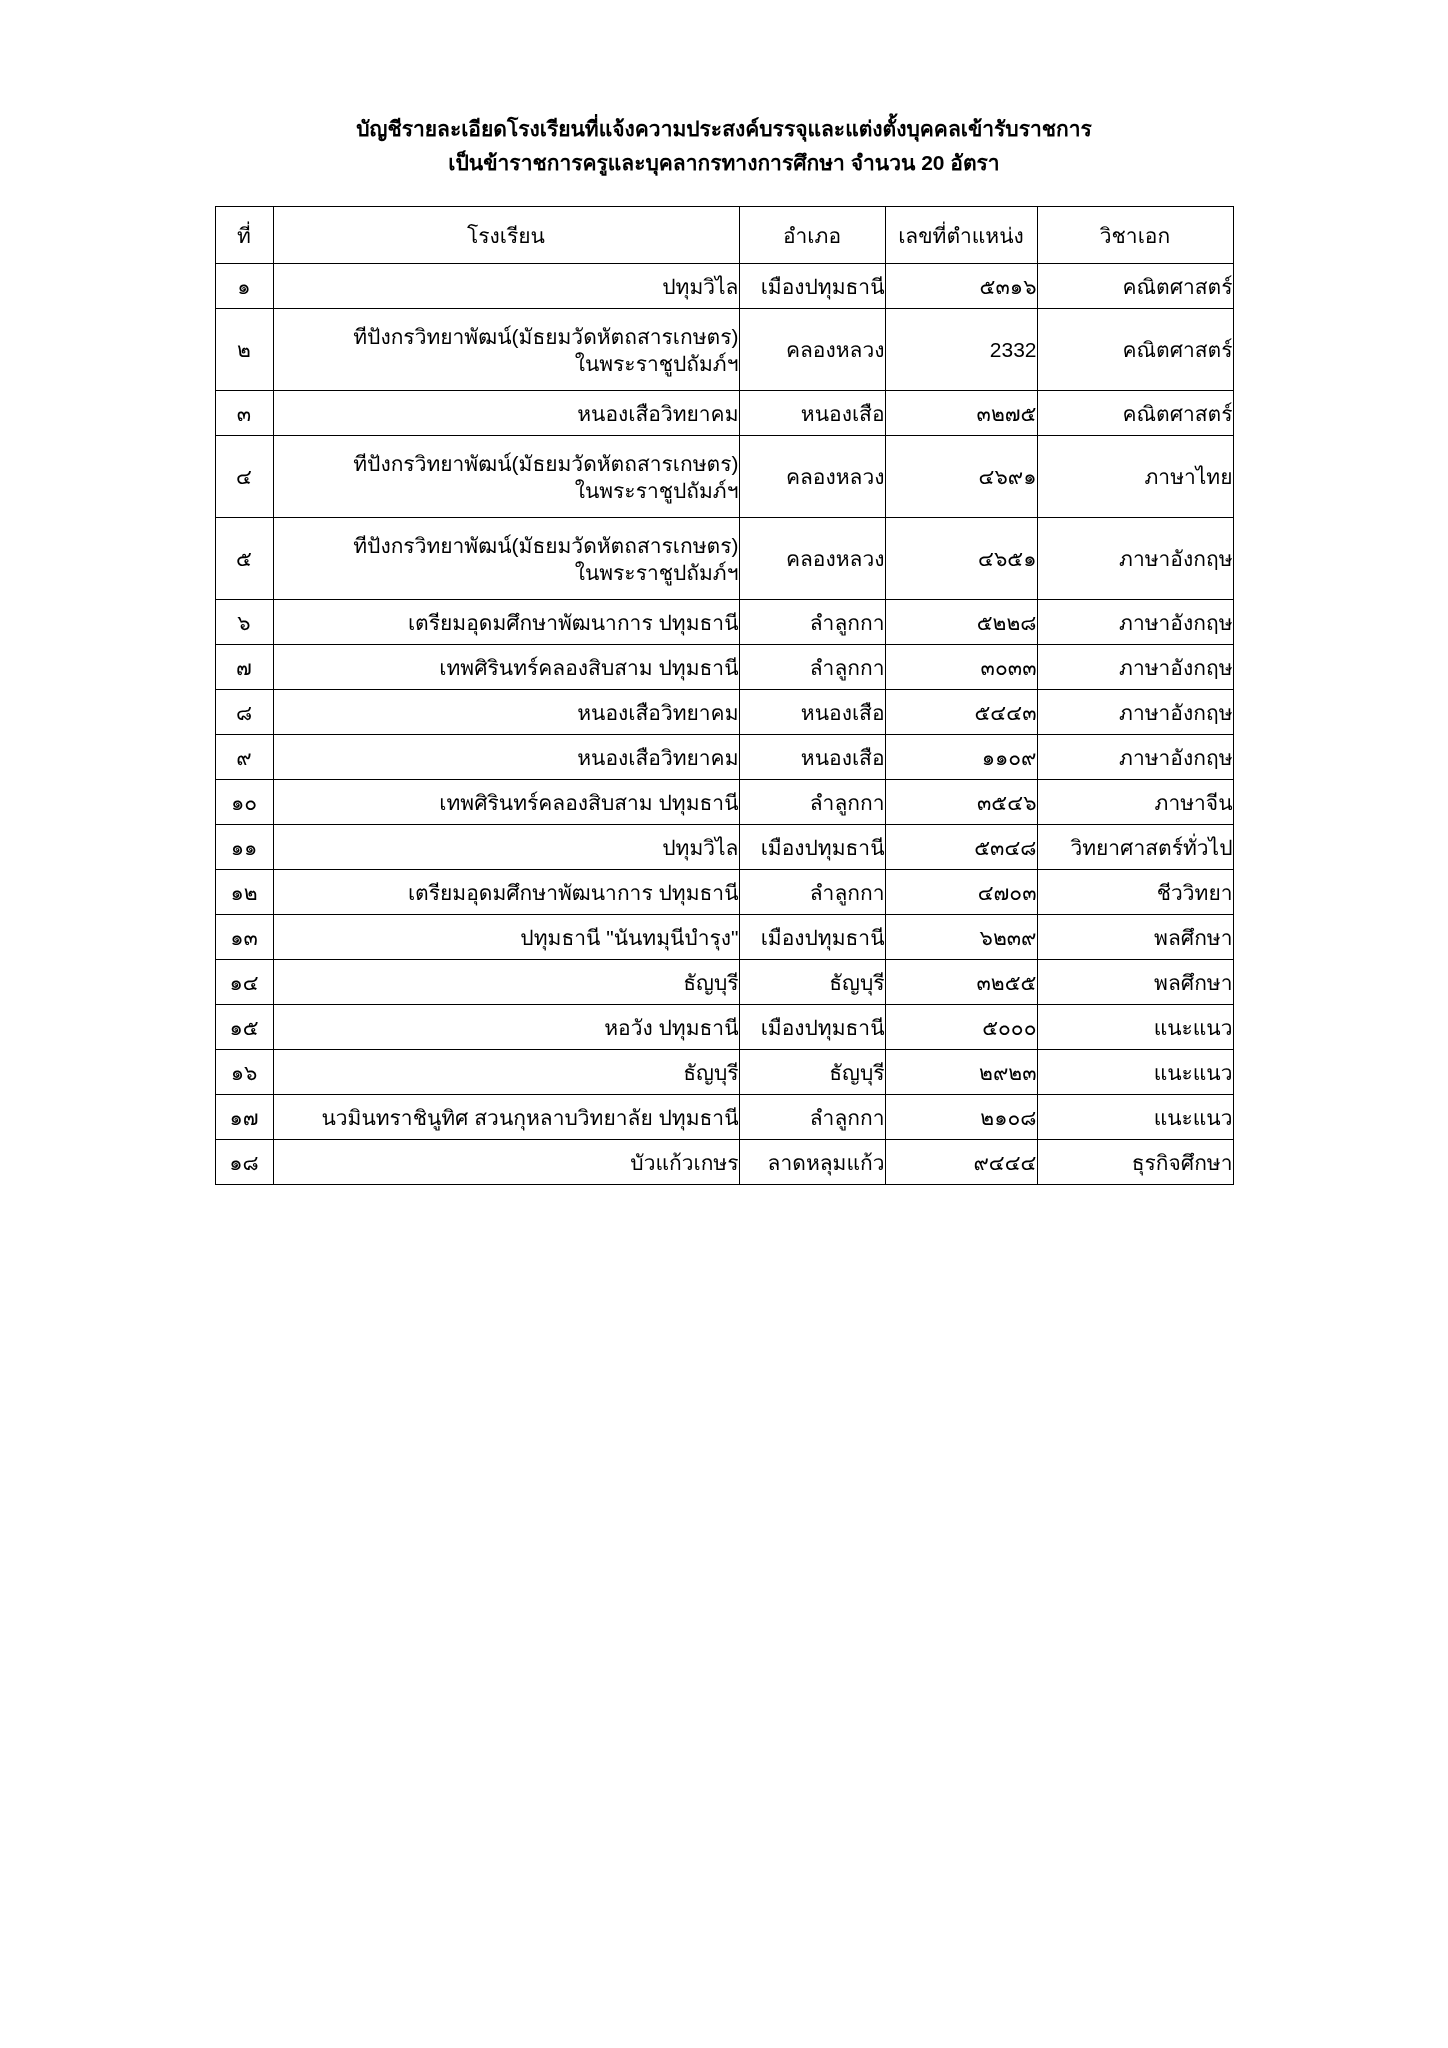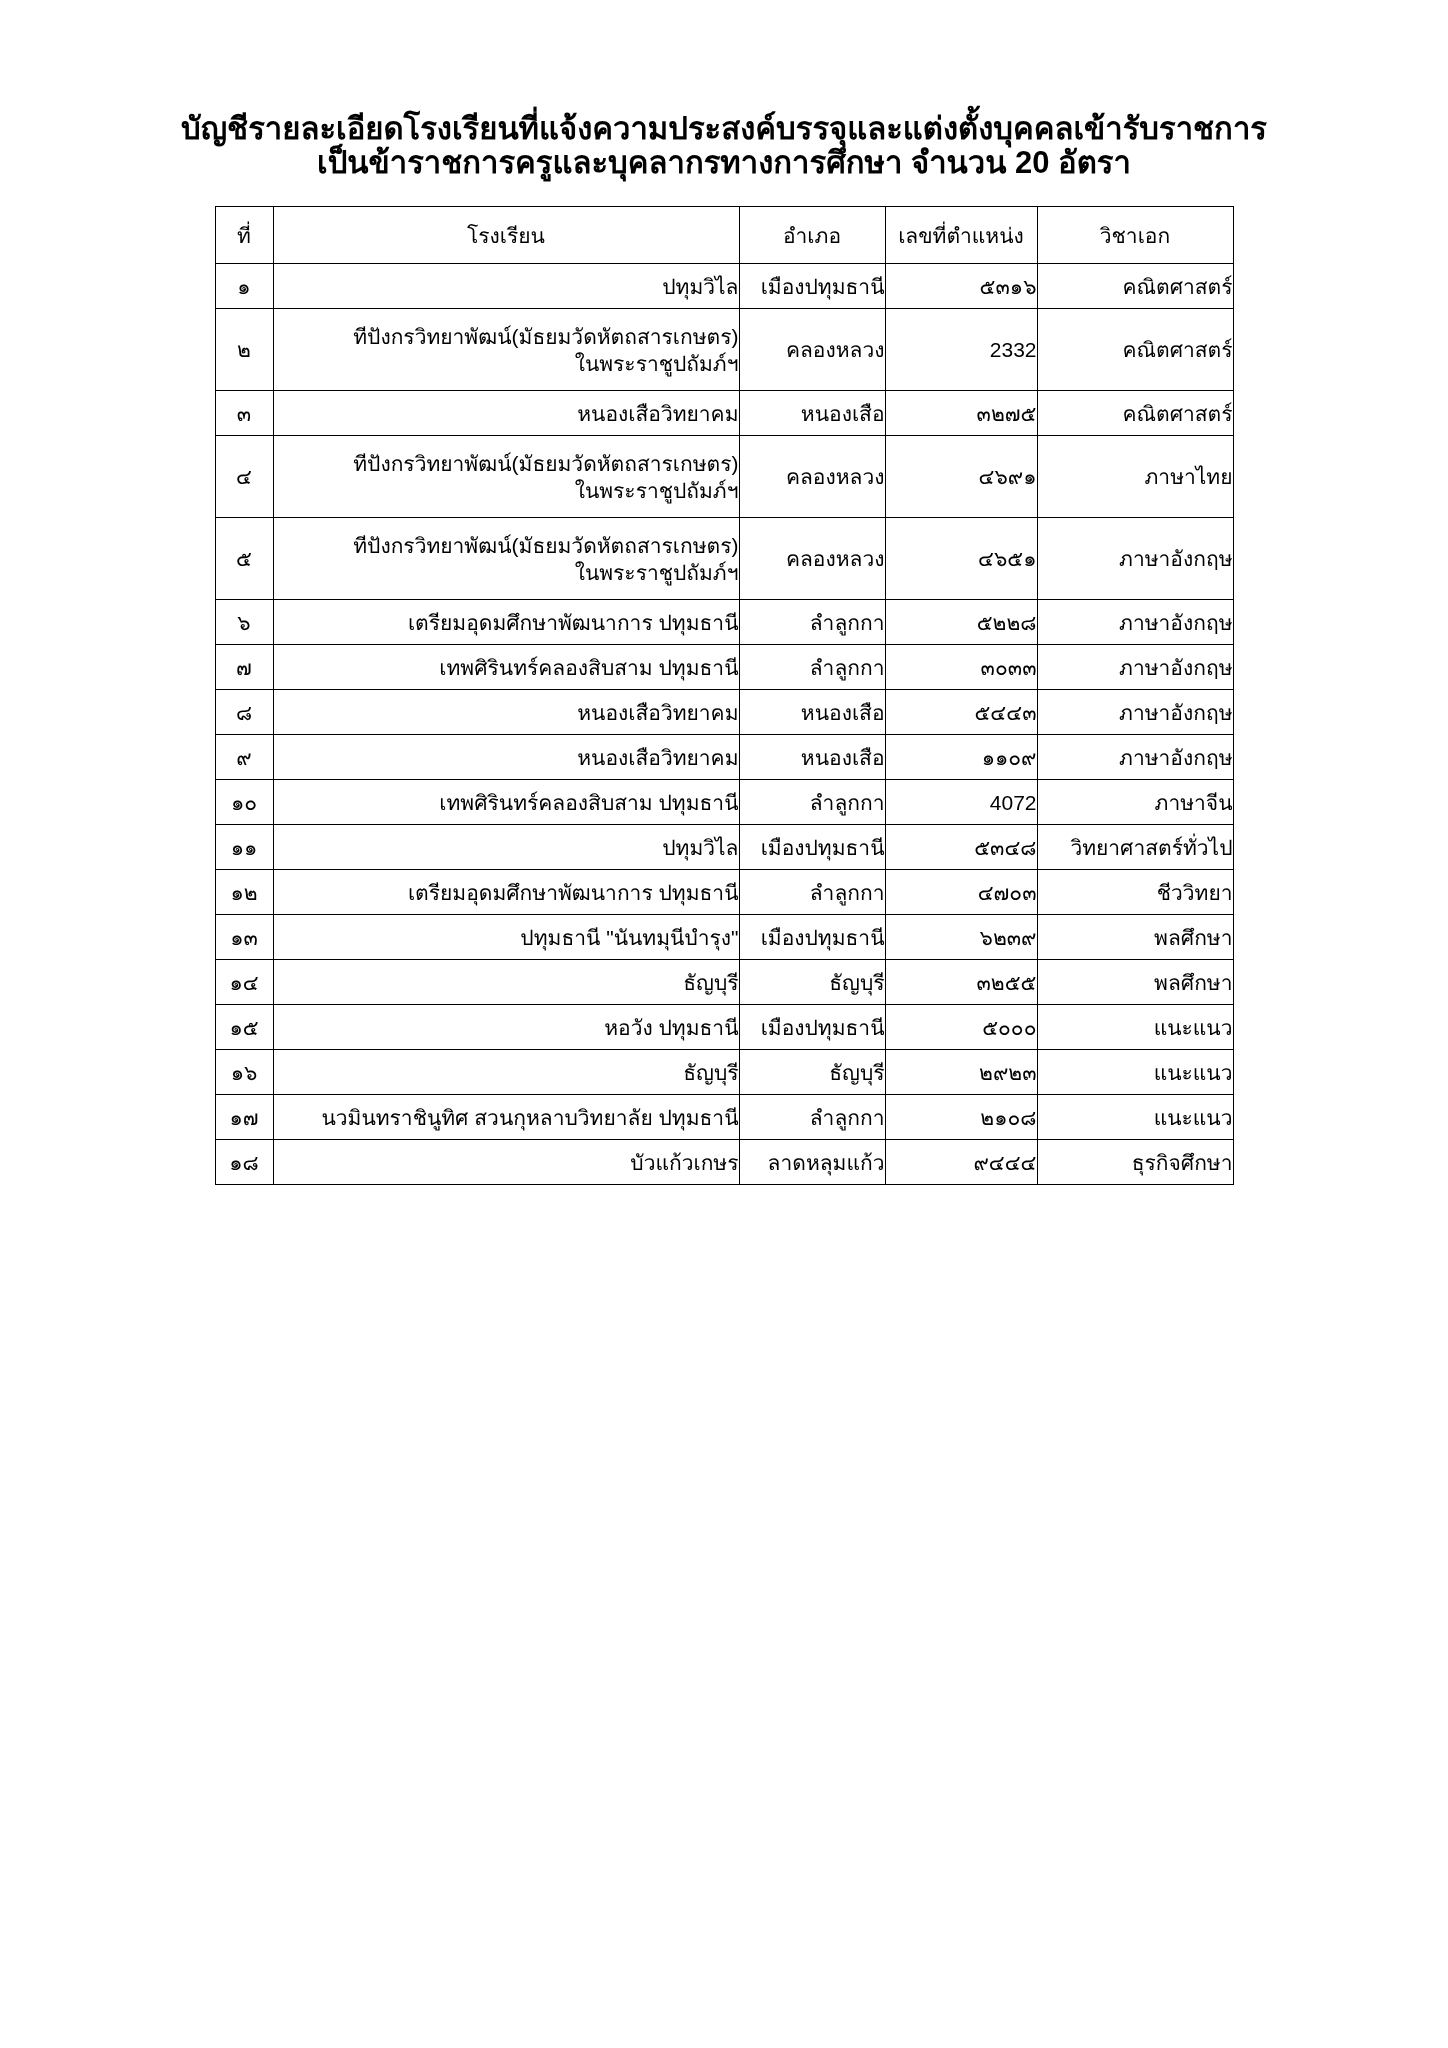--- a/index.html
+++ b/index.html
@@ -19,21 +19,21 @@
     width: 1448px;
     height: 2048px;
     background: #ffffff;
     box-sizing: border-box;
   }
   .title-block {
     margin-top: 112px;
     text-align: center;
   }
   .title-line {
-    font-size: 31px;
+    font-size: 21px;
     font-weight: bold;
     line-height: 34px;
     letter-spacing: 0px;
     white-space: nowrap;
   }
   .table-wrap {
     margin-top: 26px;
     display: flex;
     justify-content: center;
   }
@@ -197,21 +197,21 @@
             <td class="cell-amphoe">หนองเสือ</td>
             <td class="cell-poscode">๑๑๐๙</td>
             <td class="cell-major">ภาษาอังกฤษ</td>
           </tr>
           <tr class="row-1line">
             <td class="cell-no">๑๐</td>
             <td class="cell-school">
               <span class="school-sub">เทพศิรินทร์คลองสิบสาม ปทุมธานี</span>
             </td>
             <td class="cell-amphoe">ลำลูกกา</td>
-            <td class="cell-poscode">4072</td>
+            <td class="cell-poscode">๓๕๔๖</td>
             <td class="cell-major">ภาษาจีน</td>
           </tr>
           <tr class="row-1line">
             <td class="cell-no">๑๑</td>
             <td class="cell-school">
               <span class="school-sub">ปทุมวิไล</span>
             </td>
             <td class="cell-amphoe">เมืองปทุมธานี</td>
             <td class="cell-poscode">๕๓๔๘</td>
             <td class="cell-major">วิทยาศาสตร์ทั่วไป</td>

